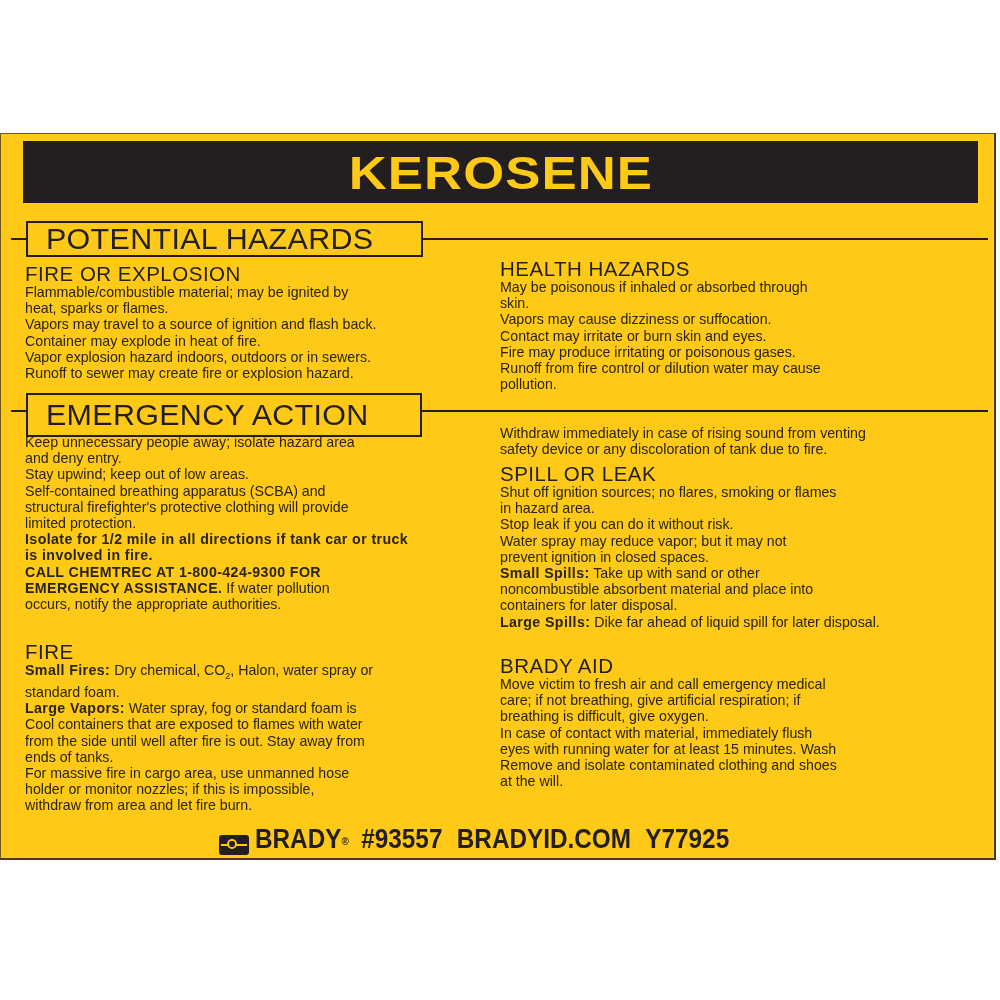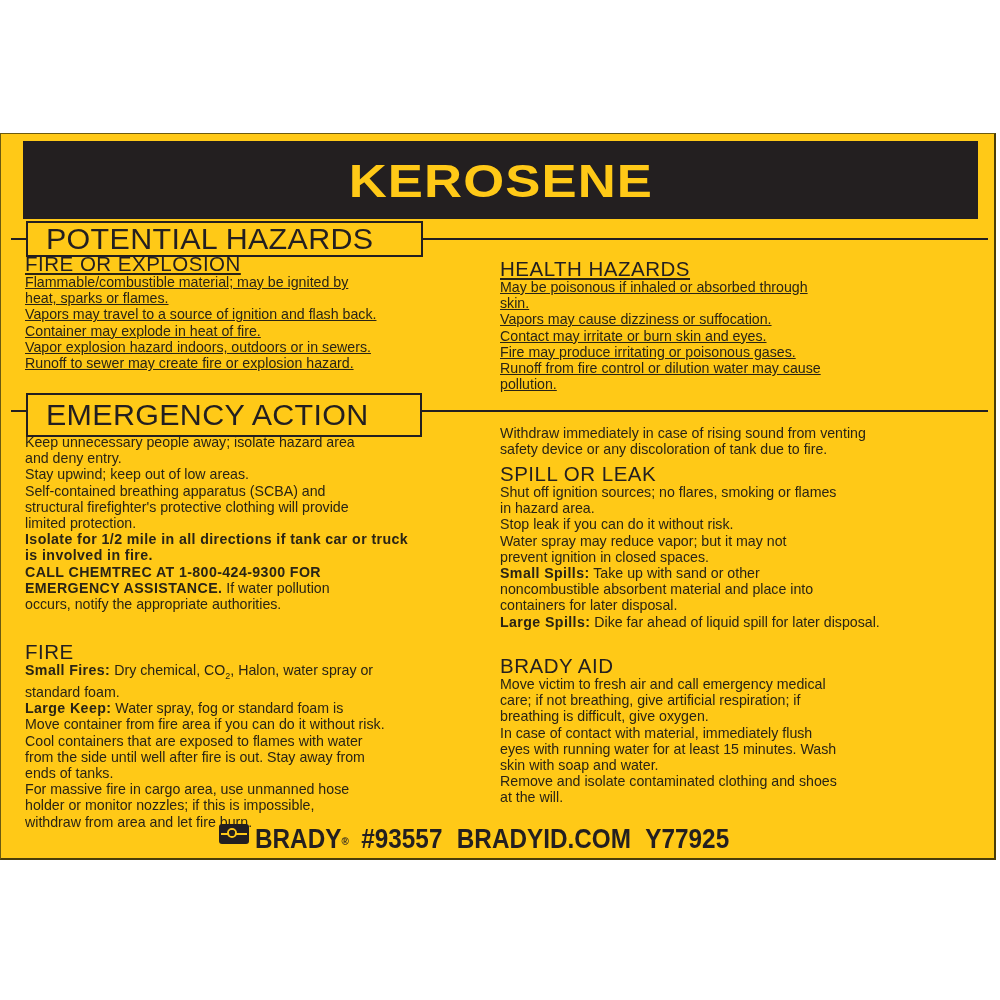--- a/index.html
+++ b/index.html
@@ -1,27 +1,27 @@
 <!DOCTYPE html>
 <html><head>
 <meta charset="utf-8">
 <style>
   html, body { margin:0; padding:0; background:#ffffff; }
   body { width:1000px; height:1000px; position:relative; overflow:hidden; font-family:"Liberation Sans", sans-serif; }
   .label { position:absolute; left:0; top:133px; width:996px; height:727px; background:#FFC917; border:1px solid #6b5a10; border-right:2px solid #4a3d0a; border-bottom:2px solid #4a3d0a; box-sizing:border-box; }
-  .title-band { position:absolute; left:22px; top:7px; width:955px; height:78px; background:#231F20; display:flex; align-items:center; justify-content:center; }
+  .title-band { position:absolute; left:22px; top:7px; width:955px; height:62px; background:#231F20; display:flex; align-items:center; justify-content:center; }
   .title-band span { color:#FFC917; font-weight:bold; font-size:47px; letter-spacing:1px; font-family:"Liberation Sans", sans-serif; transform:scaleX(1.12); display:inline-block; }
   .rule { position:absolute; height:2px; background:#231F20; }
   .sec-box { position:absolute; border:2px solid #231F20; box-sizing:border-box; display:flex; align-items:center; padding-left:18px; color:#231F20; font-size:29px; letter-spacing:0.3px; }
   .sec-box span { display:inline-block; transform:scaleX(1.05); transform-origin:left center; }
   .block { position:absolute; color:#2a2415; font-size:14.2px; line-height:16.2px; }
   .block .h { font-size:20.5px; line-height:21px; letter-spacing:0.5px; color:#231F20; margin-bottom:0; }
   .block p { margin:0; }
   .b { font-weight:bold; letter-spacing:0.4px; }
-  .footer { position:absolute; left:218px; top:690px; display:flex; align-items:flex-start; color:#231F20; }
+  .footer { position:absolute; left:218px; top:690px; display:flex; align-items:flex-end; color:#231F20; }
   .brady-logo { width:30px; height:20px; background:#231F20; border-radius:3px; position:relative; margin-right:6px; }
   .brady-logo::before { content:""; position:absolute; left:8px; top:4px; width:10px; height:10px; border:2px solid #FFC917; border-radius:50%; box-sizing:border-box; }
   .brady-logo::after { content:""; position:absolute; left:2px; top:9px; width:26px; height:2px; background:#FFC917; }
   .brady-logo i { position:absolute; left:10px; top:6px; width:6px; height:6px; background:#231F20; border-radius:50%; z-index:1; }
   .foot-text { font-weight:bold; font-size:27px; transform:scaleX(0.9); transform-origin:left center; display:inline-block; white-space:nowrap; }
   .foot-text .reg { font-size:11px; vertical-align:middle; margin-right:14px; }
   .foot-text .gap { display:inline-block; width:16px; }
 </style>
 </head>
 <body>
@@ -31,31 +31,31 @@
   <div class="title-band">
     <span>KEROSENE</span>
   </div>
 
   <div class="rule" style="left:10px; top:104px; width:16px;"></div>
   <div class="sec-box" style="left:25px; top:87px; width:397px; height:36px;">
     <span>POTENTIAL HAZARDS</span>
   </div>
   <div class="rule" style="left:421px; top:104px; width:566px;"></div>
 
-  <div class="block" style="left:24px; top:119px; width:460px;text-decoration:underline;">
+  <div class="block" style="left:24px; top:129px; width:460px;">
     <div class="h">FIRE OR EXPLOSION</div>
     <p>Flammable/combustible material; may be ignited by</p>
     <p>heat, sparks or flames.</p>
     <p>Vapors may travel to a source of ignition and flash back.</p>
     <p>Container may explode in heat of fire.</p>
     <p>Vapor explosion hazard indoors, outdoors or in sewers.</p>
     <p>Runoff to sewer may create fire or explosion hazard.</p>
   </div>
 
-  <div class="block" style="left:499px; top:124px; width:470px;text-decoration:underline;">
+  <div class="block" style="left:499px; top:124px; width:470px;">
     <div class="h">HEALTH HAZARDS</div>
     <p>May be poisonous if inhaled or absorbed through</p>
     <p>skin.</p>
     <p>Vapors may cause dizziness or suffocation.</p>
     <p>Contact may irritate or burn skin and eyes.</p>
     <p>Fire may produce irritating or poisonous gases.</p>
     <p>Runoff from fire control or dilution water may cause</p>
     <p>pollution.</p>
   </div>
 
@@ -76,22 +76,21 @@
     <p class="b">is involved in fire.</p>
     <p class="b">CALL CHEMTREC AT 1-800-424-9300 FOR</p>
     <p><span class="b">EMERGENCY ASSISTANCE.</span><span> If water pollution</span></p>
     <p>occurs, notify the appropriate authorities.</p>
   </div>
 
   <div class="block" style="left:24px; top:476px; width:466px;margin-top:31px;">
     <div class="h">FIRE</div>
     <p><span class="b">Small Fires:</span><span> Dry chemical, CO</span><sub style="font-size:9px;">2</sub><span>, Halon, water spray or</span></p>
     <p>standard foam.</p>
-    <p><span class="b">Large Keep:</span><span> Water spray, fog or standard foam is</span></p>
-    <p>Move container from fire area if you can do it without risk.</p>
+    <p><span class="b">Large Vapors:</span><span> Water spray, fog or standard foam is</span></p>
     <p>Cool containers that are exposed to flames with water</p>
     <p>from the side until well after fire is out. Stay away from</p>
     <p>ends of tanks.</p>
     <p>For massive fire in cargo area, use unmanned hose</p>
     <p>holder or monitor nozzles; if this is impossible,</p>
     <p>withdraw from area and let fire burn.</p>
   </div>
 
   <div class="block" style="left:499px; top:291px; width:480px;">
     <p>Withdraw immediately in case of rising sound from venting</p>
@@ -111,21 +110,20 @@
     <p><span class="b">Large Spills:</span><span> Dike far ahead of liquid spill for later disposal.</span></p>
   </div>
 
   <div class="block" style="left:499px; top:521px; width:480px;">
     <div class="h">BRADY AID</div>
     <p>Move victim to fresh air and call emergency medical</p>
     <p>care; if not breathing, give artificial respiration; if</p>
     <p>breathing is difficult, give oxygen.</p>
     <p>In case of contact with material, immediately flush</p>
     <p>eyes with running water for at least 15 minutes. Wash</p>
-    <p>skin with soap and water.</p>
     <p>Remove and isolate contaminated clothing and shoes</p>
     <p>at the will.</p>
   </div>
 
   <div class="footer">
     <div class="brady-logo">
         <i></i>
       </div>
     <span class="foot-text">
       <span>BRADY</span><span class="reg">®</span><span>#93557</span><span class="gap"></span><span>BRADYID.COM</span><span class="gap"></span><span>Y77925</span>

